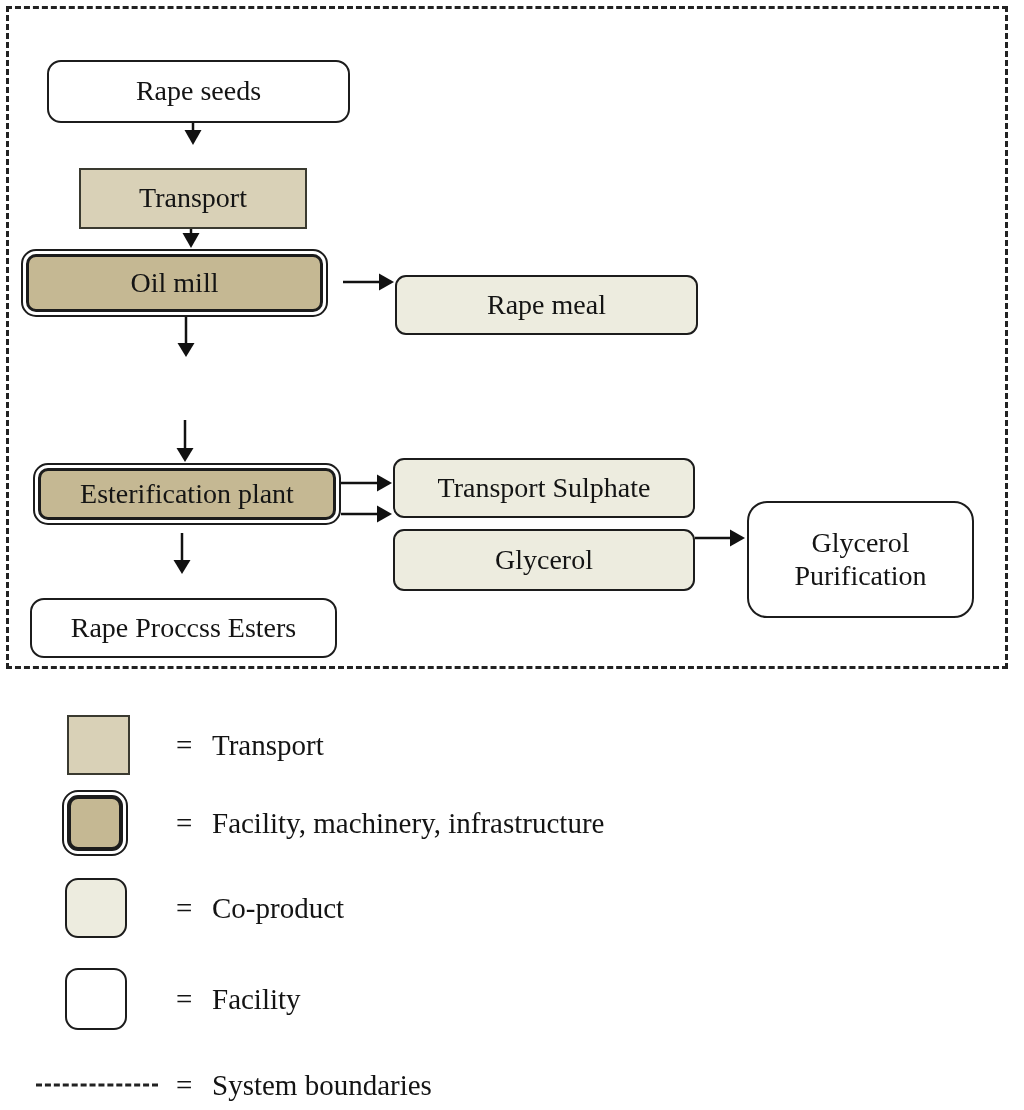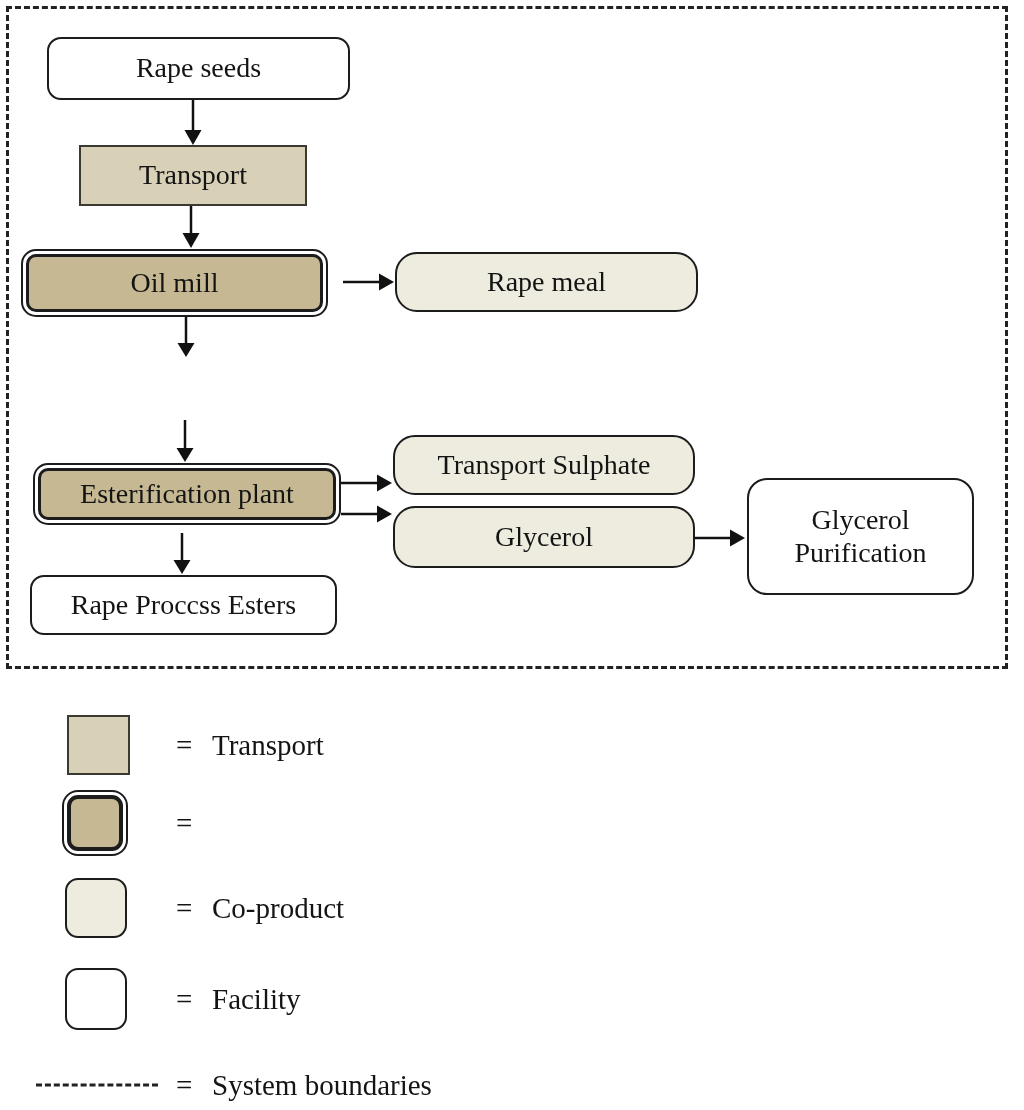--- a/index.html
+++ b/index.html
@@ -9,33 +9,33 @@
     color:#141414; background:#ffffff; overflow:hidden;
   }
   .boundary {
     position:absolute; left:6px; top:6px; width:1002px; height:663px;
     border:3px dashed #222; box-sizing:border-box;
   }
   .arrows { position:absolute; left:0; top:0; pointer-events:none; }
   .node {
     position:absolute; box-sizing:border-box;
     display:flex; align-items:center; justify-content:center;
-    font-size:28px; text-align:center; line-height:1.15;
+    font-size:28px; text-align:center; line-height:1.15;margin-top:23px;
   }
   .process {
     background:var(--process_fill,#ffffff);
     border:2.5px solid var(--border,#1c1c1c); border-radius:14px;
   }
   .transport-node {
     background:var(--transport_fill,#d9d1b7);
     border:2px solid #3a3a30; border-radius:0;
   }
   .coproduct {
     background:var(--co_product_fill,#edecdf);
-    border:2.5px solid var(--border,#1c1c1c); border-radius:22px;
+    border:2.5px solid var(--border,#1c1c1c); border-radius:11px;
   }
   .facility-outer {
     position:absolute; box-sizing:border-box;
     border:2px solid var(--border,#1c1c1c); border-radius:15px;
     padding:3px; background:#ffffff; display:flex;
   }
   .facility-inner {
     flex:1; display:flex; align-items:center; justify-content:center;
     background:var(--facility_fill,#c5b893);
     border:3.5px solid var(--border,#1c1c1c); border-radius:10px;
@@ -146,20 +146,21 @@
     <span class="sw sw-transport"></span>
     <span class="legend-eq">=</span>
     <span class="legend-label">Transport</span>
   </div>
 
   <div class="legend-row" style="top:790px; height:66px;">
     <span class="sw sw-facility-outer">
       <span class="sw-facility-inner"></span>
     </span>
     <span class="legend-eq">=</span>
+    <span class="legend-label">Facility, machinery, infrastructure</span>
   </div>
 
   <div class="legend-row" style="top:878px; height:60px;">
     <span class="sw sw-coproduct"></span>
     <span class="legend-eq">=</span>
     <span class="legend-label">Co-product</span>
   </div>
 
   <div class="legend-row" style="top:968px; height:62px;">
     <span class="sw sw-process"></span>

